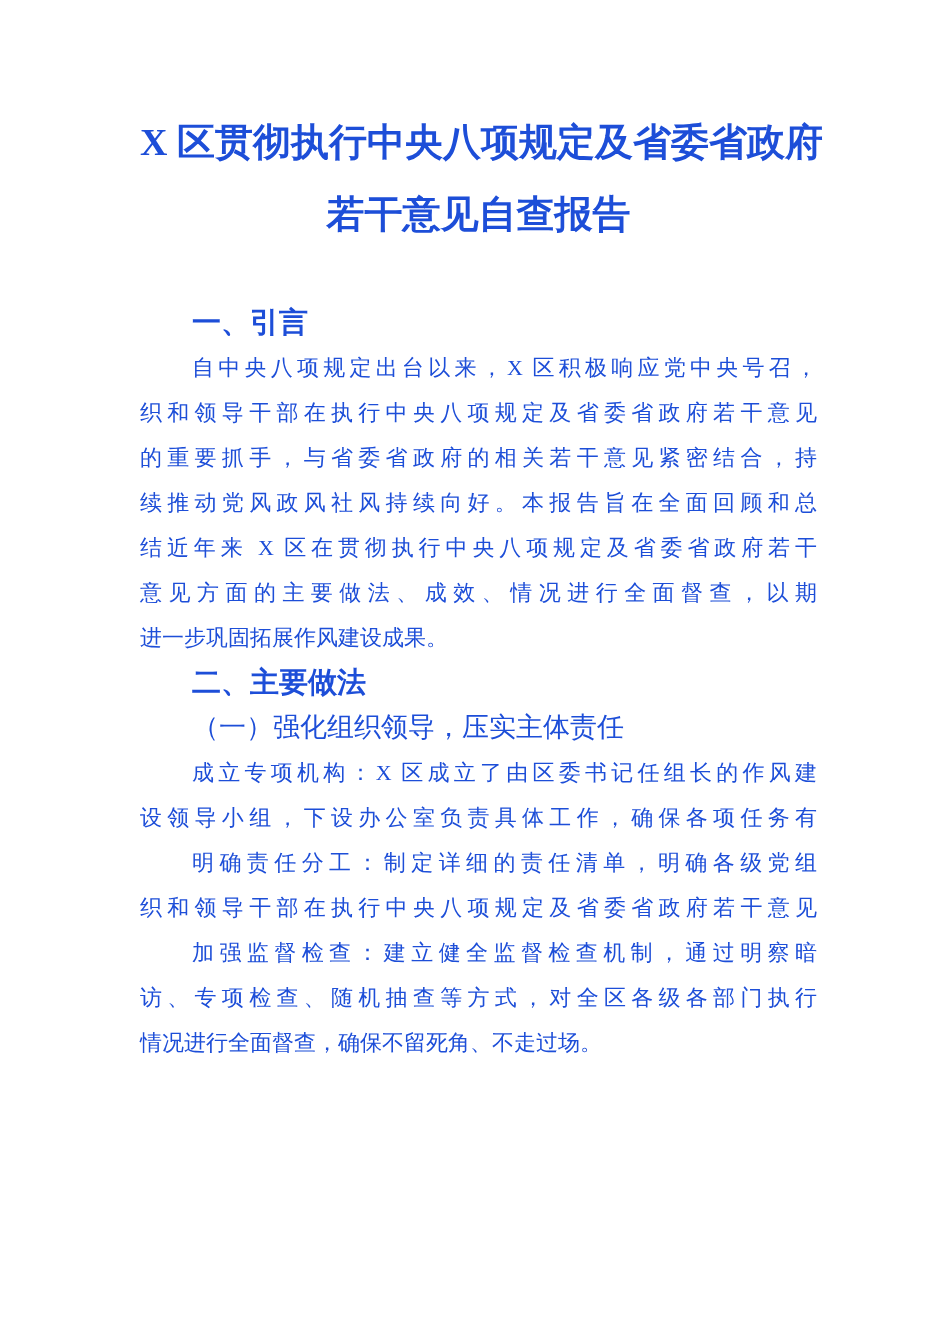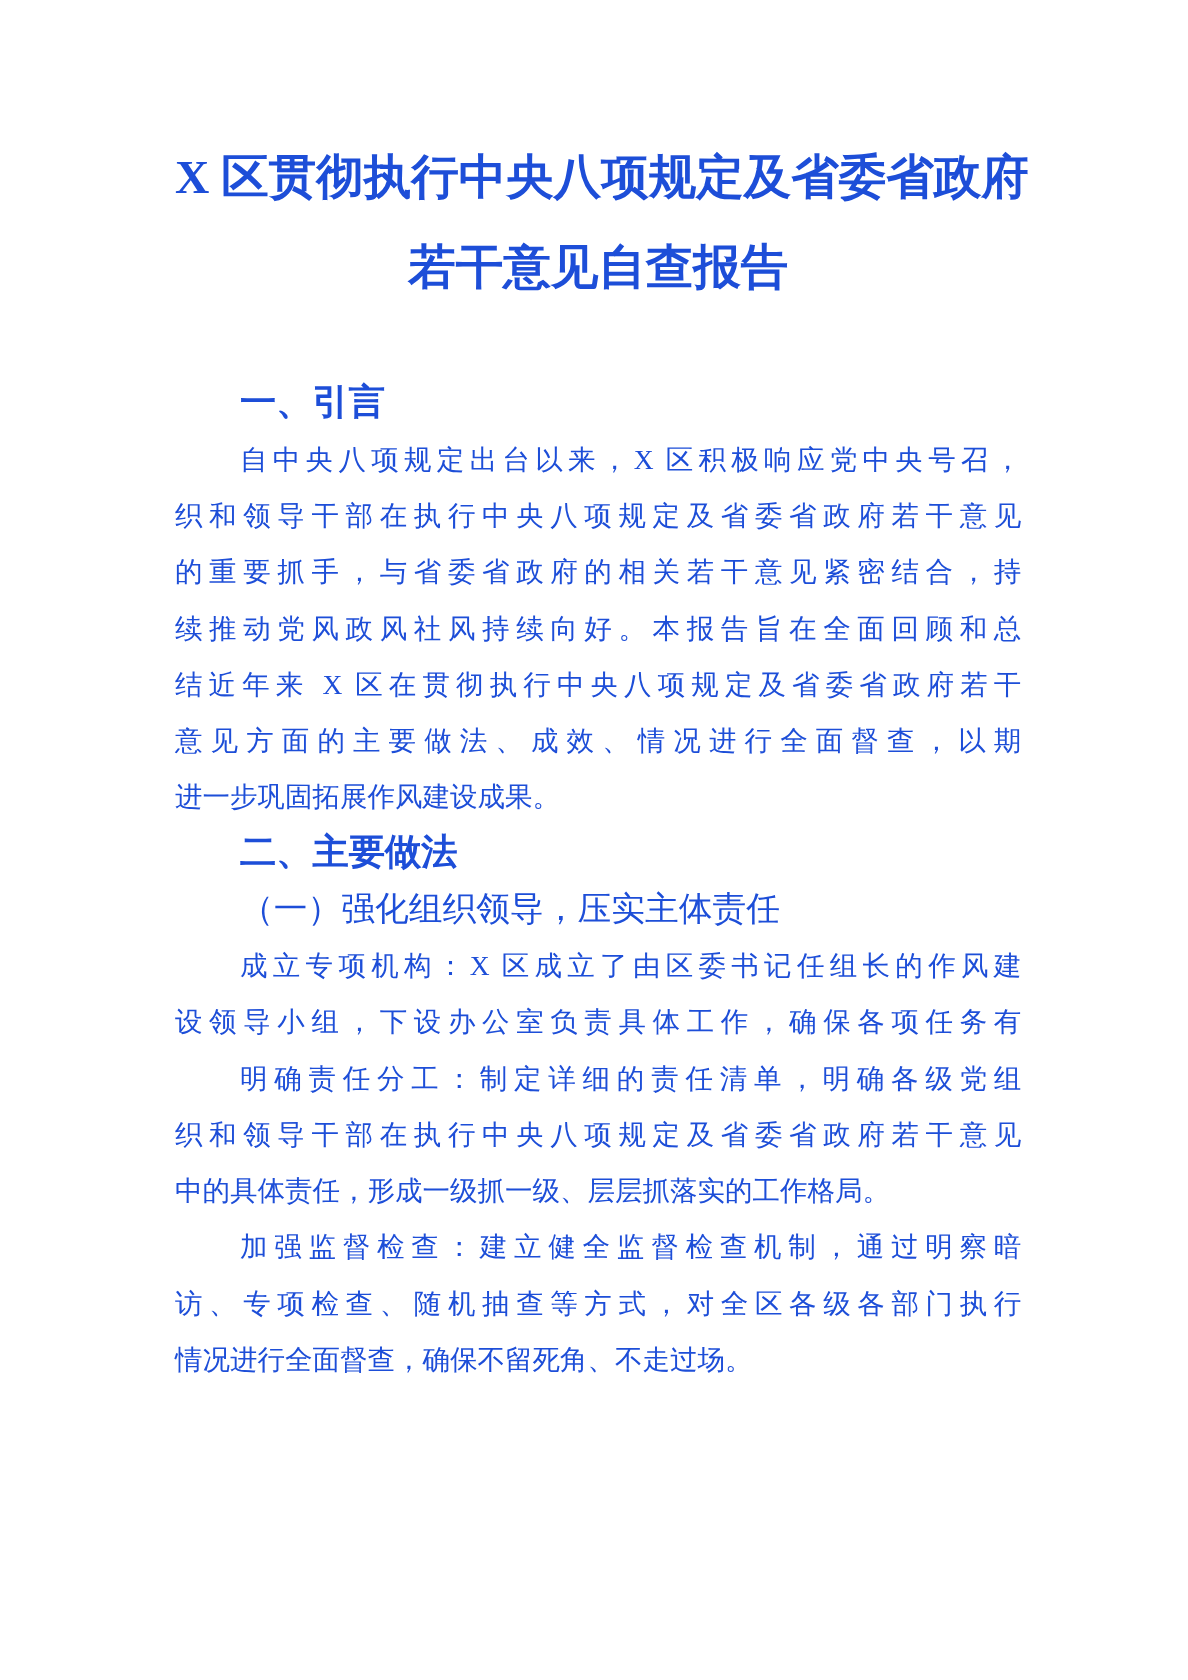--- a/index.html
+++ b/index.html
@@ -74,21 +74,20 @@
       </div>
       <div class="h1">二、主要做法</div>
       <div class="h2">（一）强化组织领导，压实主体责任</div>
       <div class="para">
         <div class="line first jl">成立专项机构：X 区成立了由区委书记任组长的作风建</div>
         <div class="line jl">设领导小组，下设办公室负责具体工作，确保各项任务有</div>
       </div>
       <div class="para">
         <div class="line first jl">明确责任分工：制定详细的责任清单，明确各级党组</div>
         <div class="line jl">织和领导干部在执行中央八项规定及省委省政府若干意见</div>
-        <div class="line">中的具体责任，形成一级抓一级、层层抓落实的工作格局。</div>
       </div>
       <div class="para">
         <div class="line first jl">加强监督检查：建立健全监督检查机制，通过明察暗</div>
         <div class="line jl">访、专项检查、随机抽查等方式，对全区各级各部门执行</div>
         <div class="line">情况进行全面督查，确保不留死角、不走过场。</div>
       </div>
     </div>
 </div>
 
 </body></html>

